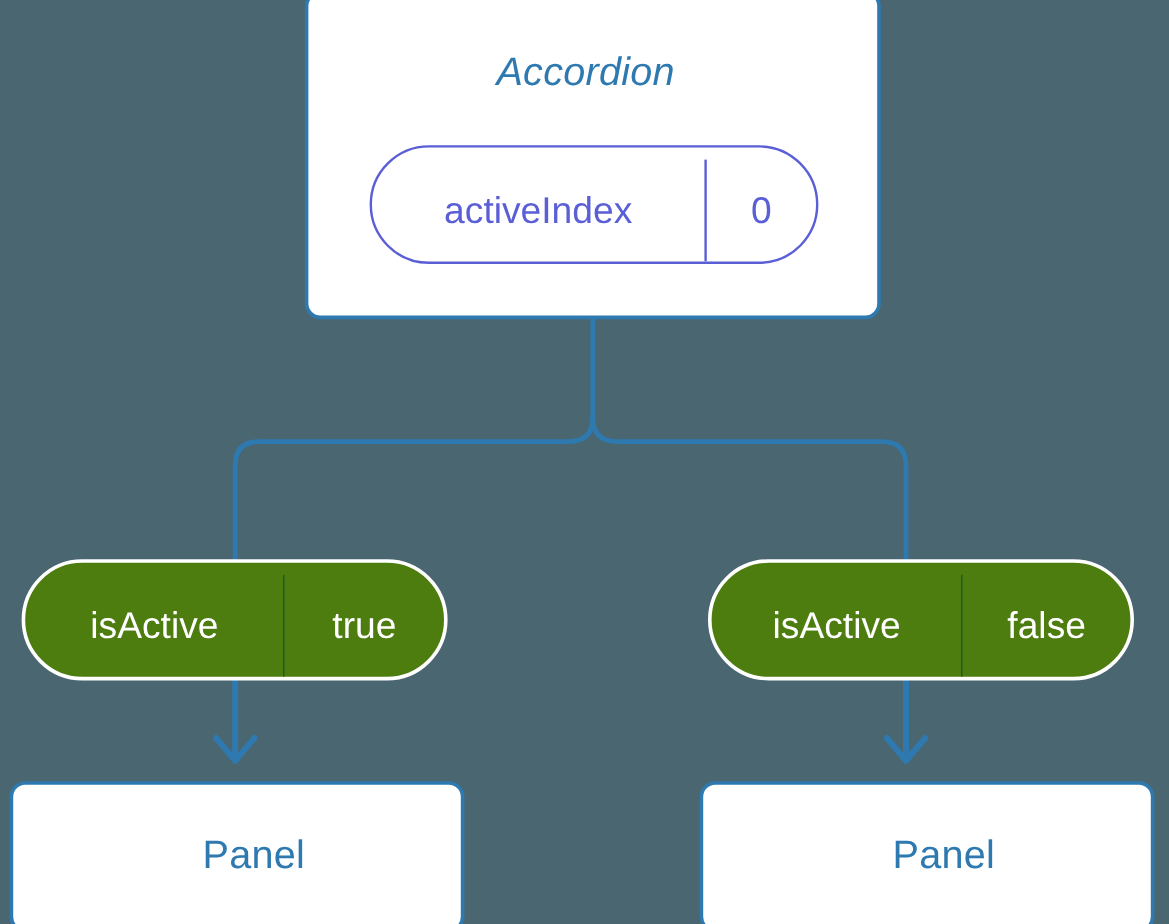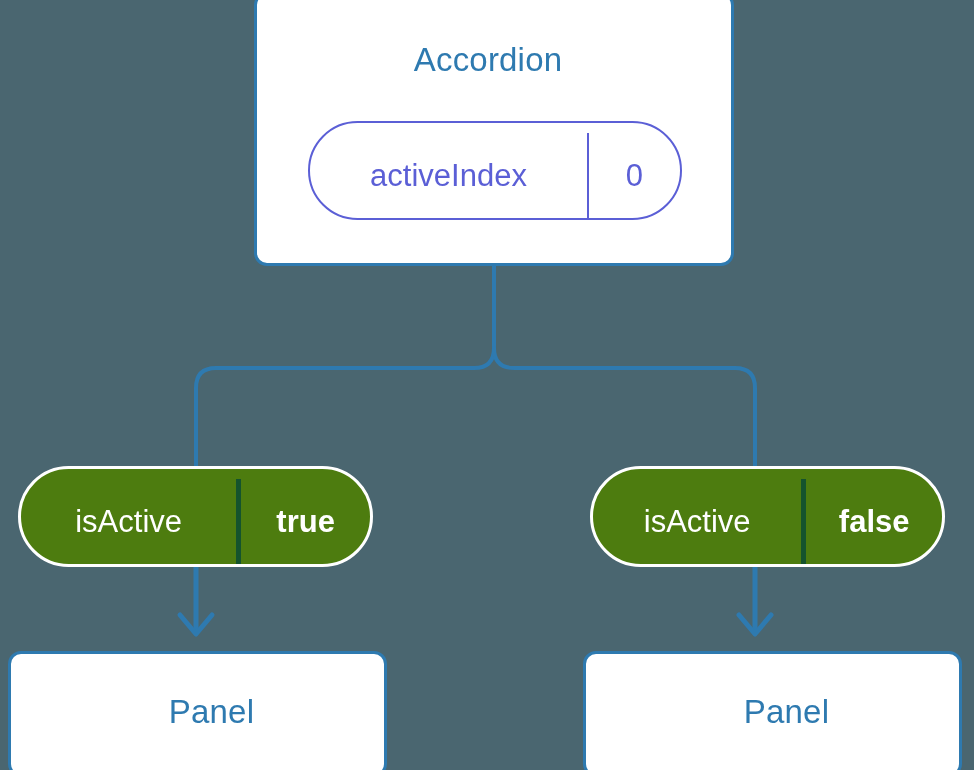--- a/index.html
+++ b/index.html
@@ -57,20 +57,21 @@
     width: 480px;
     height: 274px;
     border-top-left-radius: 13px;
     border-top-right-radius: 13px;
   }
   #accordion-card .card-title {
     position: absolute;
     left: 0;
     right: 12px;
     top: 48px;
+    font-style: italic;
   }
 
   
   .pill {
     position: absolute;
     display: flex;
     align-items: stretch;
     box-sizing: border-box;
     border-radius: 999px;
     overflow: hidden;
@@ -105,22 +106,21 @@
   
   .pill.filled {
     background: #4d7c0f;
     border: 3px solid #ffffff;
   }
   .pill.filled .pill-key,
   .pill.filled .pill-val {
     color: #ffffff;
   }
   .pill.filled .pill-val {
-    border-left: 5px solid #14532d;
-    font-weight: bold;
+    border-left: 1px solid #14532d;
   }
 
   #active-index-pill {
     left: 308px;
     top: 121px;
     width: 374px;
     height: 99px;
   }
   #active-index-pill .pill-key { width: 280px; }
   #active-index-pill .pill-val { width: 94px; }

